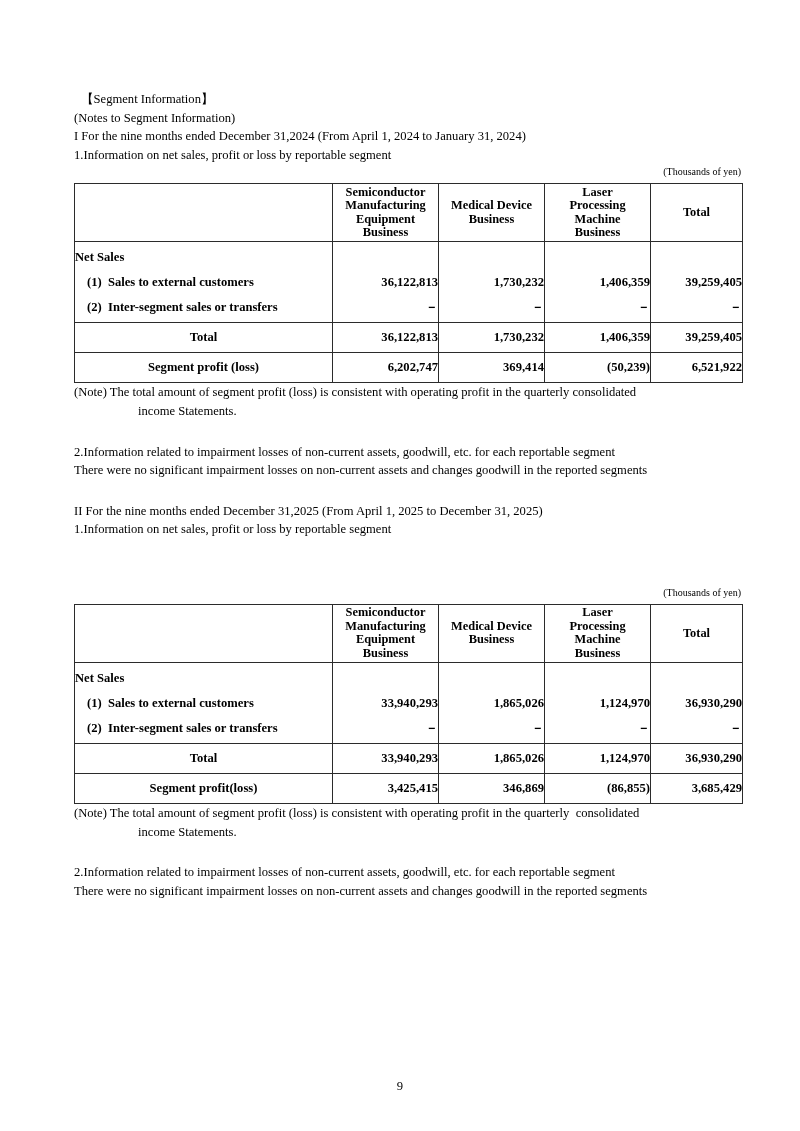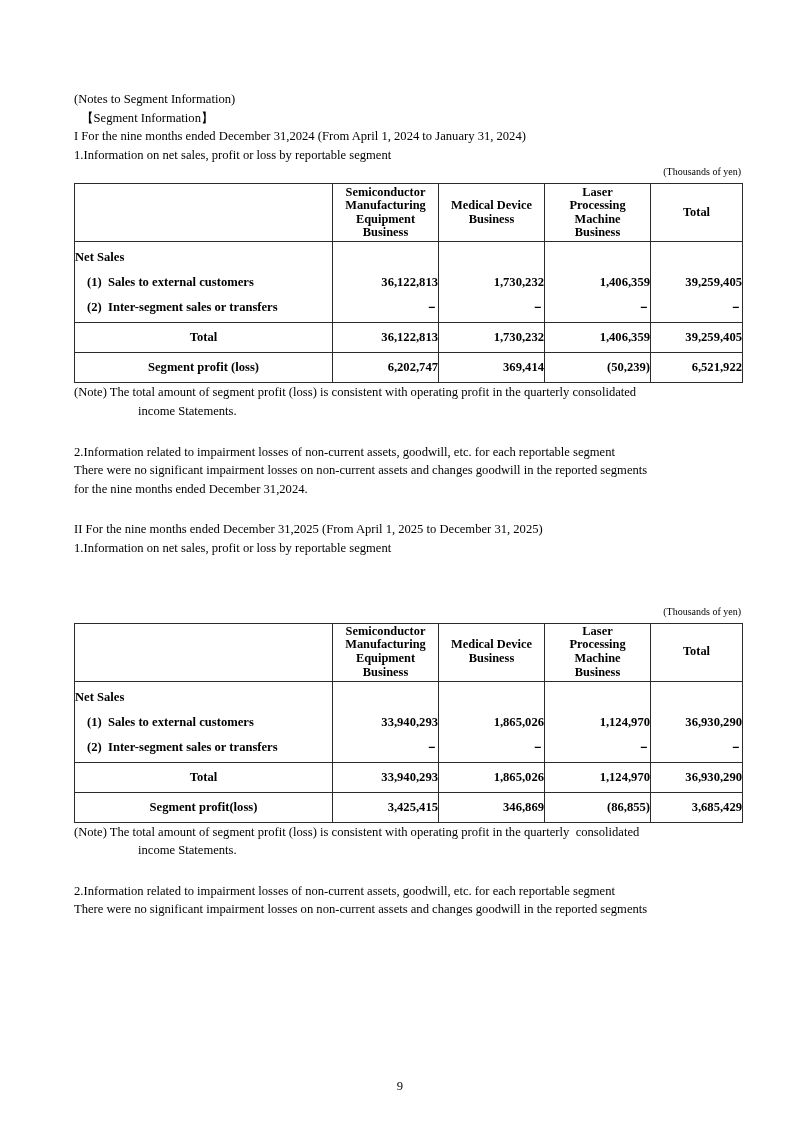--- a/index.html
+++ b/index.html
@@ -124,22 +124,22 @@
     text-align: center;
     font-size: 12.6px;
   }
 </style>
 </head>
 <body>
 
 <div class="page">
   <div class="content">
 
+    <div class="line indent-1">【Segment Information】</div>
     <div class="line">(Notes to Segment Information)</div>
-    <div class="line indent-1">【Segment Information】</div>
 
     <div class="line">I For the nine months ended December 31,2024 (From April 1, 2024 to January 31, 2024)</div>
     <div class="line">1.Information on net sales, profit or loss by reportable segment</div>
 
     <div class="units">(Thousands of yen)</div>
 
     <table class="segtable">
       <colgroup>
         <col class="col-label">
           <col class="col-seg">
@@ -214,21 +214,20 @@
 
     <div class="note-block">
       <div class="line">(Note) The total amount of segment profit (loss) is consistent with operating profit in the quarterly consolidated</div>
       <div class="line note-cont">income Statements.</div>
     </div>
 
     <div class="spacer-lg"></div>
 
     <div class="line">2.Information related to impairment losses of non-current assets, goodwill, etc. for each reportable segment</div>
     <div class="line">There were no significant impairment losses on non-current assets and changes goodwill in the reported segments</div>
-    <div class="line">for the nine months ended December 31,2024.</div>
 
     <div class="spacer-lg"></div>
 
     <div class="line">II For the nine months ended December 31,2025 (From April 1, 2025 to December 31, 2025)</div>
     <div class="line">1.Information on net sales, profit or loss by reportable segment</div>
 
     <div class="spacer-xl"></div>
 
     <div class="units">(Thousands of yen)</div>
 

